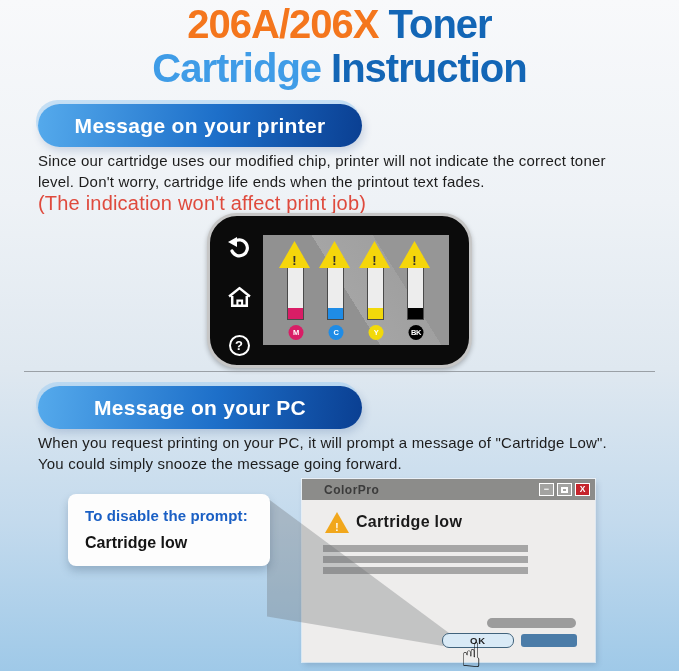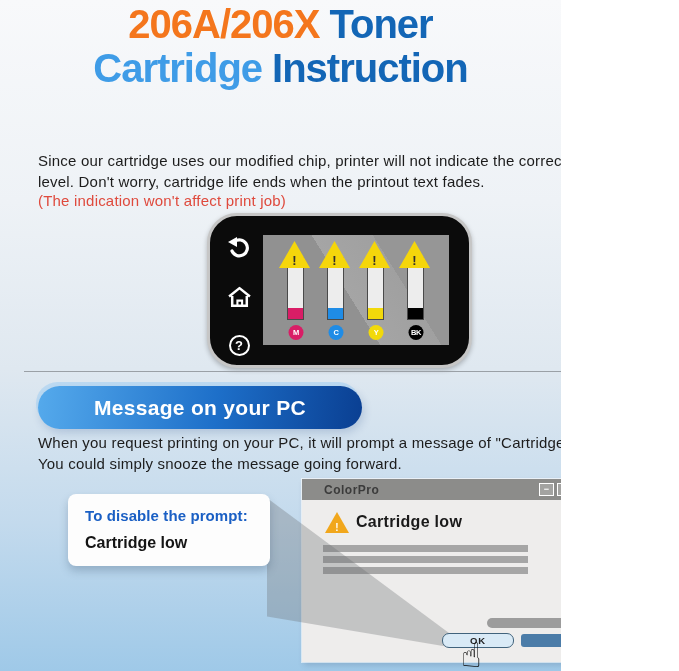--- a/index.html
+++ b/index.html
@@ -1,20 +1,20 @@
 <!DOCTYPE html>
 <html><head>
 <meta charset="utf-8">
 <style>
   * { margin:0; padding:0; box-sizing:border-box; }
   html,body { background:#ffffff; }
   body { font-family:"Liberation Sans","DejaVu Sans",sans-serif; }
 
   .page {
-    position:relative; width:561px; height:671px; overflow:hidden;
+    position:relative; width:679px; height:671px; overflow:hidden;
     background:linear-gradient(180deg,#f8f9fb 0%, #eef2f6 30%, #dfe8f0 55%, #c3daed 78%, #9fc9e8 100%);
   }
 
   
   .title { position:absolute; top:2px; left:0; width:100%; text-align:center;
            font-weight:bold; font-size:40px; line-height:44px; letter-spacing:-1px; }
   .title .orange { color:#f4761d; }
   .title .blue-dark { color:#1366b6; }
   .title .blue-light { color:#3f9ce7; }
   .title .sp { display:inline-block; width:10px; }
@@ -29,21 +29,21 @@
   }
   .pill1 { top:104px; }
   .pill2 { top:386px; }
 
   
   .para {
     position:absolute; left:38px; width:640px; font-size:15px; line-height:21px;
     color:#1c1c1c; letter-spacing:0.2px; white-space:pre-line;
   }
   .p1 { top:150px; }
-  .note { position:absolute; left:38px; top:192px; font-size:15px; color:#df4a3d; letter-spacing:0.2px; }
+  .note { position:absolute; left:38px; top:192px; font-size:20px; color:#df4a3d; letter-spacing:0.2px; }
   .p2 { top:432px; }
 
   
   .printer {
     position:absolute; left:207px; top:213px; width:265px; height:155px;
     background:#0b0b0b; border:3px solid #c6c6c6; border-radius:30px;
     box-shadow:0 2px 5px rgba(0,0,0,0.25);
   }
   .printer-icons { position:absolute; left:14px; top:20px; height:120px; width:30px;
     display:flex; flex-direction:column; justify-content:space-between; align-items:center; }
@@ -121,20 +121,23 @@
 </head>
 <body>
 
 <div class="page">
 
   <div class="title">
     <div><span class="orange">206A/206X</span><span class="sp"></span><span class="blue-dark">Toner</span></div>
     <div><span class="blue-light">Cartridge</span><span class="sp"></span><span class="blue-dark">Instruction</span></div>
   </div>
 
+  <div class="pill pill1">
+    <span>Message on your printer</span>
+  </div>
 
   <p class="para p1">Since our cartridge uses our modified chip, printer will not indicate the correct toner
 level. Don't worry, cartridge life ends when the printout text fades.</p>
   <p class="note">(The indication won't affect print job)</p>
 
   <div class="printer">
     <div class="printer-icons">
       <span>
         <svg width="26" height="24" viewBox="0 0 24 24">
           <path d="M7.5 5.5 a8 8 0 1 1 -2.5 9.5" fill="none" stroke="#fff" stroke-width="3.2" stroke-linecap="round"></path>

